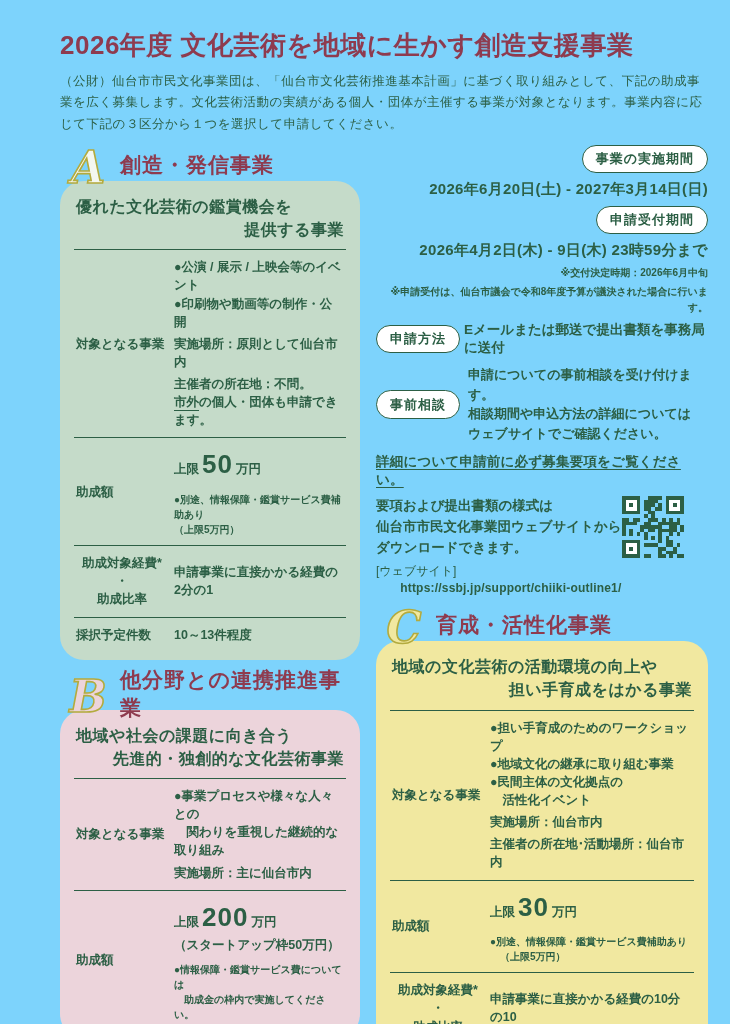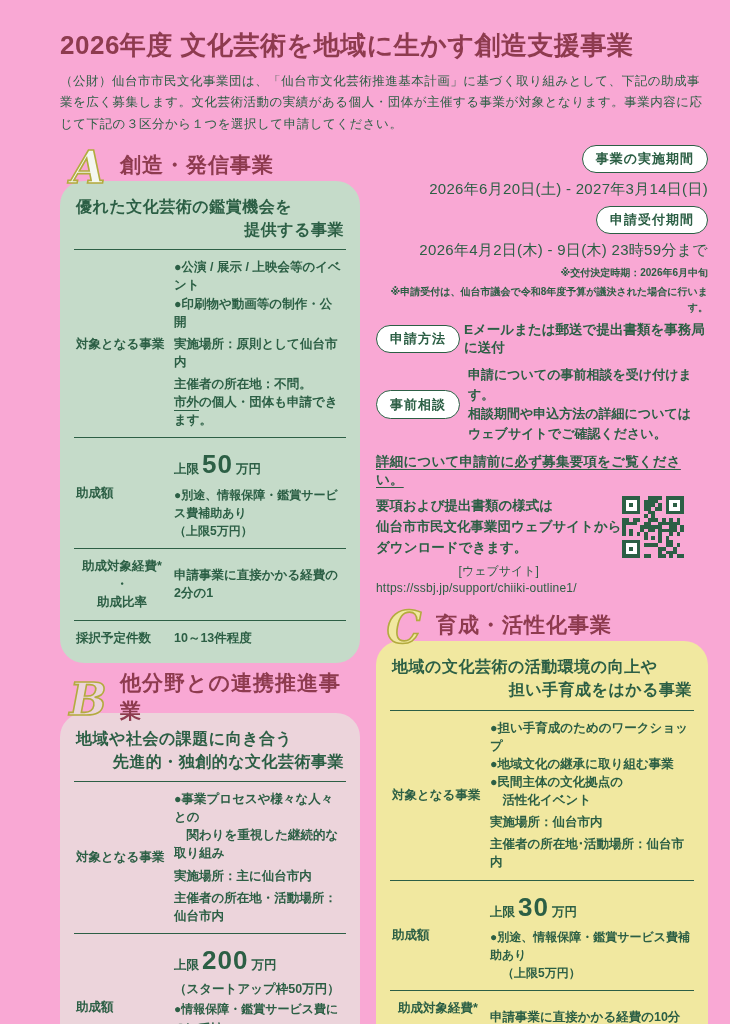--- a/index.html
+++ b/index.html
@@ -2,21 +2,21 @@
 <html lang="ja" style="--maroon: #8e3b4f; --green: #2c5f45; --greenbox: #c5dbc9; --pinkbox: #ecd4db; --yellowbox: #f1e8a0; --olive: #b3ab3e; --navy: #2d5878; --teal: #7794a1;"><head>
 <meta charset="utf-8">
 <style>
   :root{
     --maroon:#8e3b4f; --green:#2c5f45; --greenbox:#c5dbc9; --pinkbox:#ecd4db;
     --yellowbox:#f1e8a0; --olive:#b3ab3e; --navy:#2d5878; --teal:#7794a1;
   }
   *{box-sizing:border-box;margin:0;padding:0;}
   html,body{background:#e8e8e8;}
   body{font-family:"Liberation Sans","DejaVu Sans",sans-serif;}
-  .page{width:730px;height:1024px;background:#f9a8d4;position:relative;overflow:hidden;
+  .page{width:730px;height:1024px;background:#7dd3fc;position:relative;overflow:hidden;
         padding:30px 22px 12px 60px;color:var(--green);}
   .page-title{color:var(--maroon);font-size:26px;font-weight:bold;letter-spacing:.5px;line-height:1.2;}
   .intro{margin-top:10px;font-size:12.5px;font-weight:normal;line-height:1.7;color:var(--green);
          letter-spacing:.5px;padding-right:4px;}
   .cols{display:flex;gap:16px;margin-top:10px;}
   .col-left{width:300px;flex-shrink:0;}
   .col-right{flex:1;min-width:0;}
 
   
   .sec-head{display:flex;align-items:center;gap:6px;position:relative;z-index:2;height:46px;margin-bottom:-10px;}
@@ -29,42 +29,42 @@
   .box.pink{background:var(--pinkbox);}
   .box.yellow{background:var(--yellowbox);}
   .bhead{font-size:16px;font-weight:bold;line-height:1.45;letter-spacing:.5px;padding:0 2px 8px;}
   .bhead .r{text-align:right;}
   .brow{display:flex;align-items:center;gap:6px;border-top:1.5px solid var(--green);
         padding:8px 2px;font-weight:bold;line-height:1.45;}
   .blabel{width:92px;flex-shrink:0;font-size:12.5px;}
   .blabel.c{text-align:center;}
   .bval{flex:1;font-size:12.5px;}
   .bignum{font-size:26px;letter-spacing:1px;padding:0 3px;}
-  .note{font-size:12px;margin-top:2px;line-height:1.5;}
+  .note{font-size:10px;margin-top:8px;line-height:1.5;}
   .pre{white-space:pre-line;}
   .u{border-bottom:1.5px solid var(--green);padding-bottom:1px;}
 
   
   .pill{display:inline-block;border:1.6px solid var(--green);border-radius:999px;
         padding:4px 13px;font-size:13px;font-weight:bold;color:var(--green);background:#fff;
         letter-spacing:1px;white-space:nowrap;}
 
   
   .info-item{margin-bottom:4px;text-align:right;}
-  .date{font-size:15px;font-weight:normal;margin:7px 0 7px 2px;letter-spacing:.3px;}
+  .date{font-size:15px;font-weight:bold;margin:7px 0 7px 2px;letter-spacing:.3px;}
   .small-note{font-size:10px;font-weight:bold;line-height:1.55;margin:-2px 0 6px 2px;}
   .method-row{display:flex;align-items:center;gap:4px;margin:6px 0 8px;font-size:13.5px;font-weight:bold;}
   .consult-row{display:flex;align-items:center;gap:8px;margin:2px 0 10px;font-size:13px;font-weight:bold;line-height:1.5;}
   .consult-row .pill{flex-shrink:0;}
   .notice{font-size:13.5px;font-weight:bold;text-decoration:underline;text-underline-offset:3px;
           margin:2px 0 7px;letter-spacing:.2px;}
   .dl-wrap{display:flex;align-items:flex-start;}
   .dl-text{font-size:13.5px;font-weight:bold;line-height:1.55;}
-  .site-label{font-size:12px;font-weight:normal;margin-top:4px;text-align:center;}
-  .site-url{font-size:12px;font-weight:normal;margin-top:1px;letter-spacing:.2px;}
+  .site-label{font-size:12px;font-weight:normal;margin-top:4px;}
+  .site-url{font-size:12px;font-weight:bold;margin-top:1px;letter-spacing:.2px;text-align:right;}
   .qr{flex-shrink:0;line-height:0;}
 </style>
 </head>
 <body>
 
 <div class="page">
 
   <h1 class="page-title">2026年度 文化芸術を地域に生かす創造支援事業</h1>
   <p class="intro">（公財）仙台市市民文化事業団は、「仙台市文化芸術推進基本計画」に基づく取り組みとして、下記の助成事業を広く募集します。文化芸術活動の実績がある個人・団体が主催する事業が対象となります。事業内容に応じて下記の３区分から１つを選択して申請してください。</p>
 
@@ -125,21 +125,20 @@
         <div class="bhead">
           <div>地域や社会の課題に向き合う</div>
           <div class="r">先進的・独創的な文化芸術事業</div>
         </div>
         <div class="brow">
           <div class="blabel">対象となる事業</div>
           <div class="bval">
             <div class="pre">●事業プロセスや様々な人々との
 　関わりを重視した継続的な取り組み</div>
             <div style="margin-top:4px">実施場所：主に仙台市内</div>
-            <div style="margin-top:4px">主催者の所在地・活動場所：仙台市内</div>
           </div>
         </div>
         <div class="brow">
           <div class="blabel">助成額</div>
           <div class="bval">
             <div><span>上限</span><span class="bignum">200</span><span>万円</span></div>
             <div>（スタートアップ枠50万円）</div>
             <div class="note pre">●情報保障・鑑賞サービス費については
 　助成金の枠内で実施してください。</div>
           </div>

